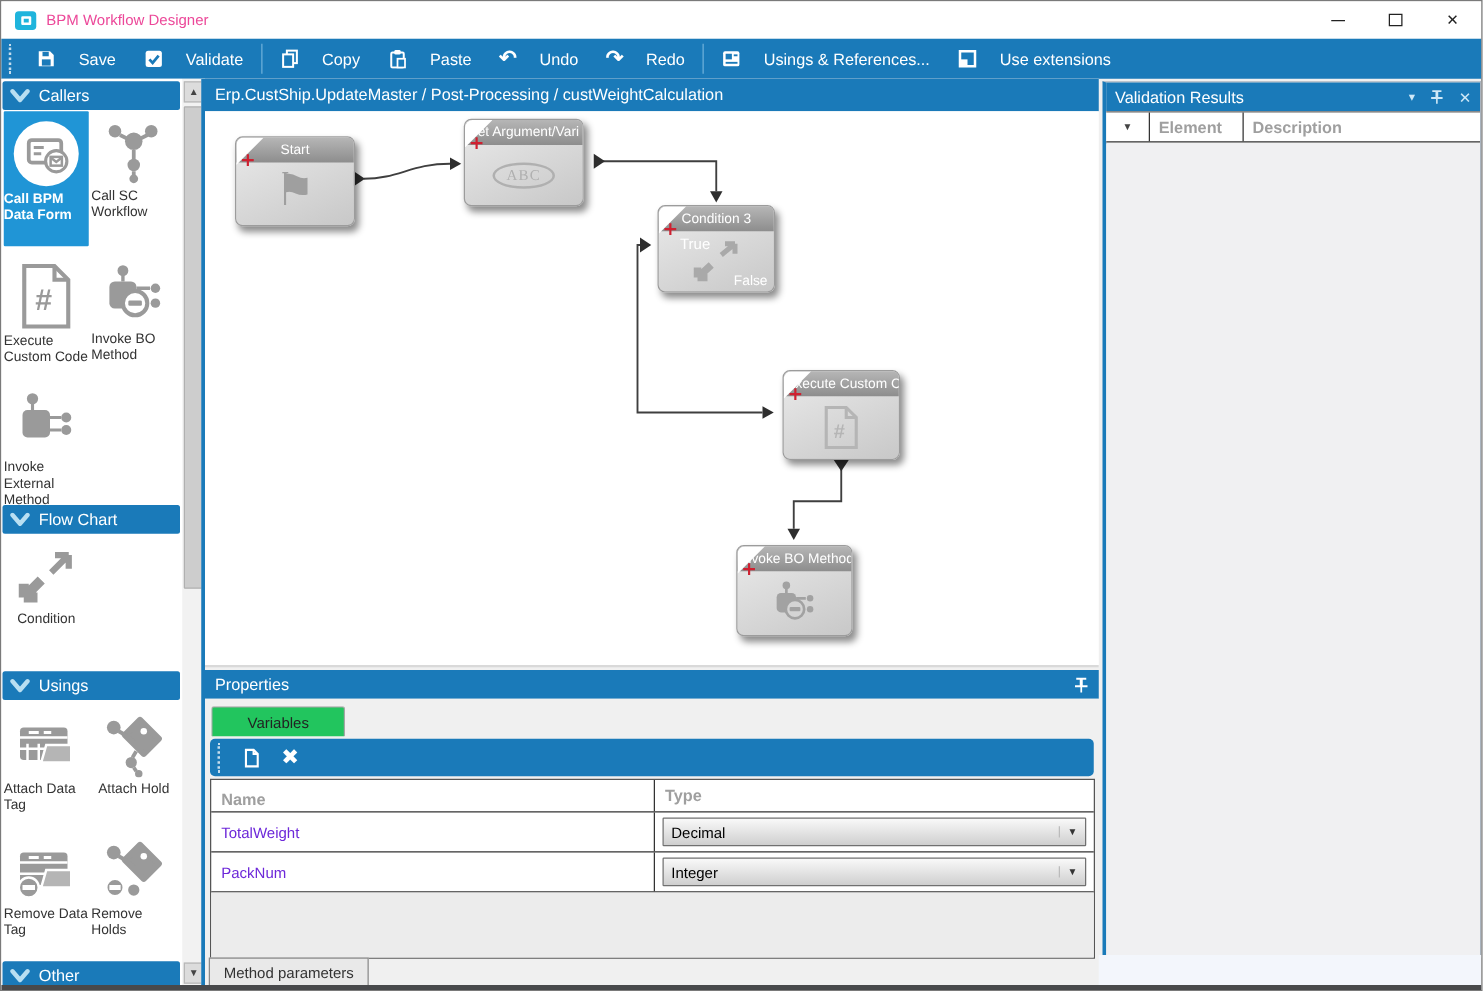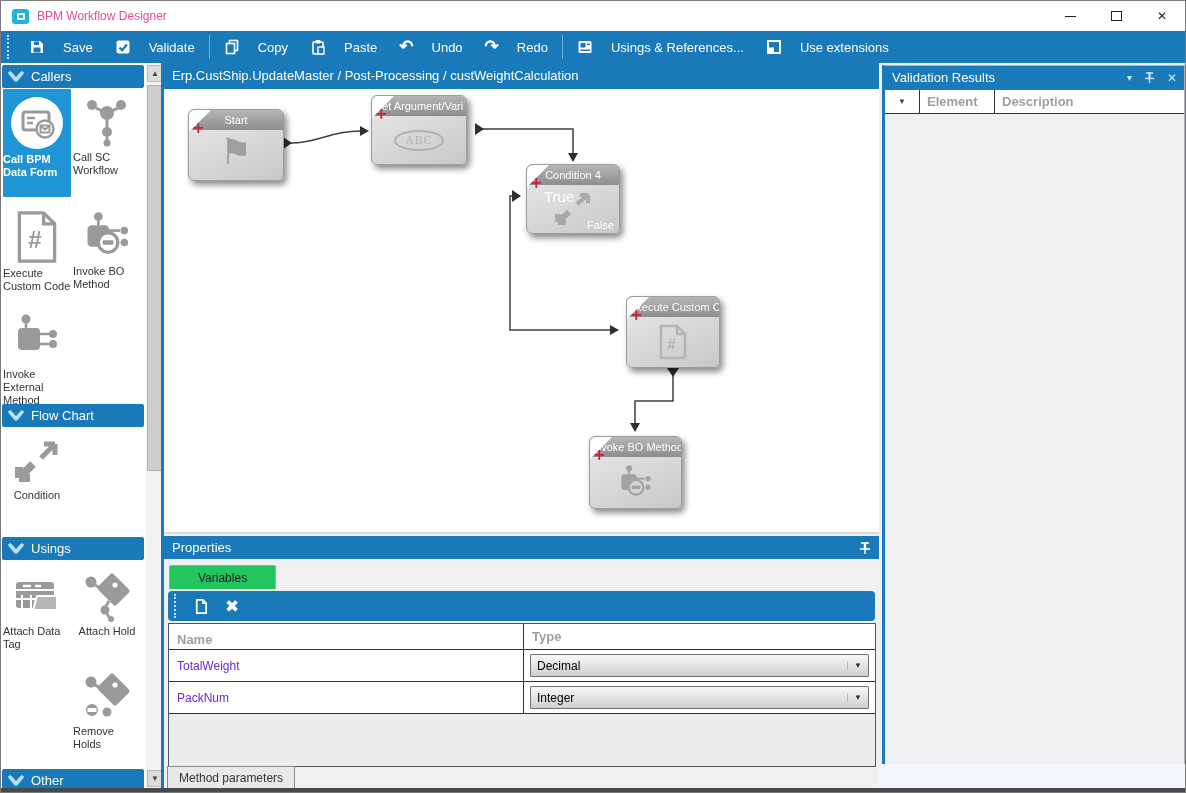--- a/index.html
+++ b/index.html
@@ -57,21 +57,21 @@
     white-space:nowrap; overflow:hidden; padding:0 2px; }
   .node-b { position:absolute; left:0; right:0; top:20px; bottom:0; display:flex;
     align-items:center; justify-content:center; }
   .fold { position:absolute; left:0; top:0; width:0; height:0;
     border-top:22px solid #fff; border-right:22px solid transparent; border-top-left-radius:6px; }
   .plus { position:absolute; left:3px; top:11px; color:#cf2030; font-weight:bold; font-size:15px;
     line-height:14px; font-family:"DejaVu Sans", sans-serif; }
   .flagicon { font-size:36px; color:#9f9f9f; margin-top:-6px; }
   .abc { border:2px solid #b0b0b0; border-radius:50%; color:#b0b0b0; padding:1px 9px;
     font-family:"Liberation Serif", serif; font-size:12px; letter-spacing:1px; }
-  .true-lbl { position:absolute; left:17px; top:23px; color:#fff; font-size:15px; }
+  .true-lbl { position:absolute; left:17px; top:23px; color:#fff; font-size:12px; }
   .false-lbl { position:absolute; right:5px; bottom:2px; color:#fff; font-size:11px; }
   
   .props-header { margin-top:2px; height:23px; background:#1a7ab9; color:#fff; font-size:13px;
     display:flex; align-items:center; padding:0 8px; }
   .props-header .spacer, .vr-header .spacer { flex:1; }
   .tabs-row { height:30px; position:relative; background:#f0f0f0; }
   .tab { position:absolute; left:5px; bottom:0; background:#22c55e; border:1px solid #a6a6a6; border-bottom:none;
     font-size:12px; color:#222; padding:5px 28px 4px; border-radius:2px 2px 0 0; }
   .props-toolbar { margin:2px 4px 0 4px; height:30px; background:#1a7ab9; border-radius:4px;
     display:flex; align-items:center; color:#fff; }
@@ -303,20 +303,33 @@
       <circle cx="10" cy="12" r="5.5" fill="#9a9a9a"></circle>
       <line x1="14" y1="15" x2="21" y2="19" stroke="#9a9a9a" stroke-width="3"></line>
       <line x1="28" y1="31" x2="25" y2="36" stroke="#9a9a9a" stroke-width="3"></line>
       <circle cx="24" cy="40" r="4.5" fill="#9a9a9a"></circle>
       <line x1="26" y1="44" x2="28" y2="47" stroke="#9a9a9a" stroke-width="3"></line>
       <circle cx="30" cy="49" r="3" fill="#9a9a9a"></circle>
     </svg>
     <div class="lbl">Attach Hold</div>
   </div>
 
+  <div class="tile" style="left:2px; top:600px;">
+    <svg width="52" height="52" viewBox="0 0 52 52">
+      <rect x="5" y="12" width="38" height="26" rx="3" fill="#9a9a9a"></rect>
+      <line x1="5" y1="20" x2="43" y2="20" stroke="#fff" stroke-width="2"></line>
+      <line x1="12" y1="16" x2="20" y2="16" stroke="#fff" stroke-width="2.5"></line>
+      <line x1="24" y1="16" x2="30" y2="16" stroke="#fff" stroke-width="2.5"></line>
+      <line x1="5" y1="29" x2="43" y2="29" stroke="#fff" stroke-width="2"></line>
+      <path d="M26 26 h20 v14 h-24 z" fill="#b5b5b5" stroke="#fff" stroke-width="2"></path>
+      <circle cx="12" cy="40" r="8" fill="#9a9a9a" stroke="#fff" stroke-width="2"></circle>
+      <rect x="7" y="38" width="10" height="4" fill="#fff"></rect>
+    </svg>
+    <div class="lbl">Remove Data Tag</div>
+  </div>
 
   <div class="tile" style="left:72px; top:600px;">
     <svg width="52" height="52" viewBox="0 0 52 52">
       <path d="M31 6 L46 21 L34 33 L19 18 Z" fill="#9a9a9a" stroke="#9a9a9a" stroke-width="5" stroke-linejoin="round"></path>
       <circle cx="34" cy="15" r="2.6" fill="#fff"></circle>
       <circle cx="10" cy="12" r="5.5" fill="#9a9a9a"></circle>
       <line x1="14" y1="15" x2="21" y2="19" stroke="#9a9a9a" stroke-width="3"></line>
       <circle cx="26" cy="42" r="4.5" fill="#9a9a9a"></circle>
       <circle cx="11" cy="40" r="7" fill="#9a9a9a" stroke="#fff" stroke-width="2"></circle>
       <rect x="6.5" y="38" width="9" height="4" fill="#fff"></rect>
@@ -373,21 +386,21 @@
     <div class="node" style="left:207px; top:6px; width:96px; height:70px;">
       <div class="node-h">Set Argument/Vari</div>
       <div class="node-b">
           <span class="abc">ABC</span>
         </div>
       <div class="fold"></div>
       <span class="plus">+</span>
     </div>
 
     <div class="node" style="left:362px; top:75px; width:94px; height:70px;">
-      <div class="node-h">Condition 4</div>
+      <div class="node-h">Condition 3</div>
       <div class="node-b">
         <svg width="40" height="34" viewBox="0 0 40 34">
           <path d="M24 12 L35 3 M35 3 h-8 M35 3 v8" stroke="#a9a9a9" stroke-width="4" fill="none"></path>
           <path d="M16 20 L5 30 M5 30 h8 M5 30 v-8" stroke="#a9a9a9" stroke-width="6" fill="none"></path>
         </svg>
       </div>
       <div class="fold"></div>
       <span class="plus">+</span>
       <span class="true-lbl">True</span>
       <span class="false-lbl">False</span>

